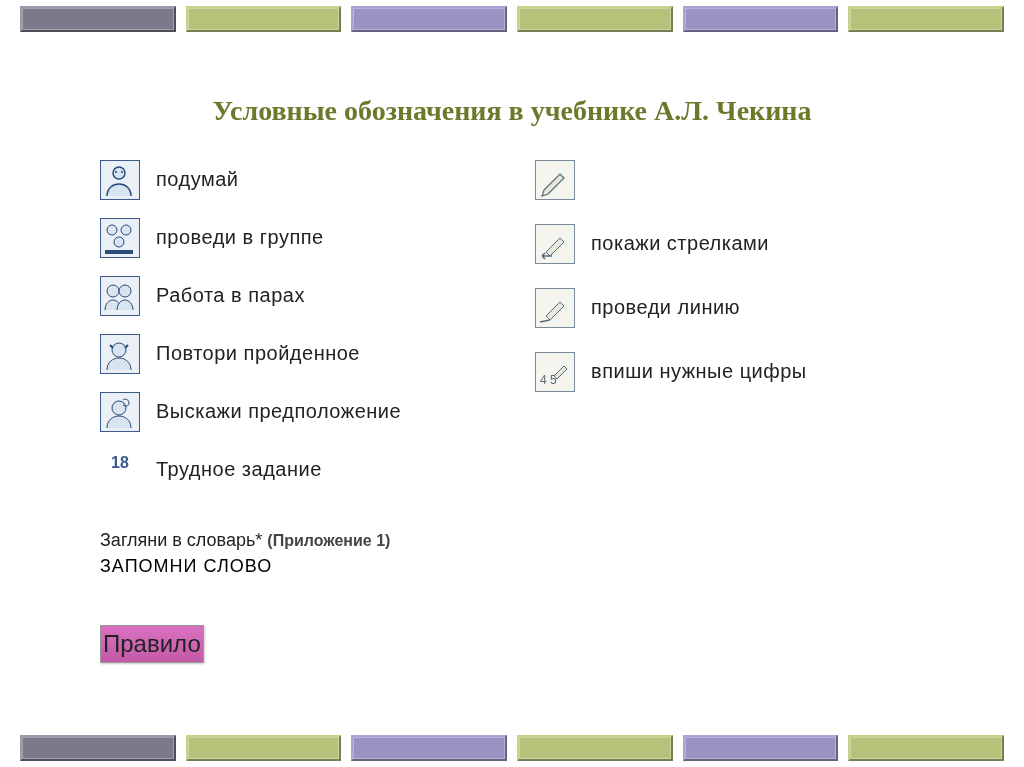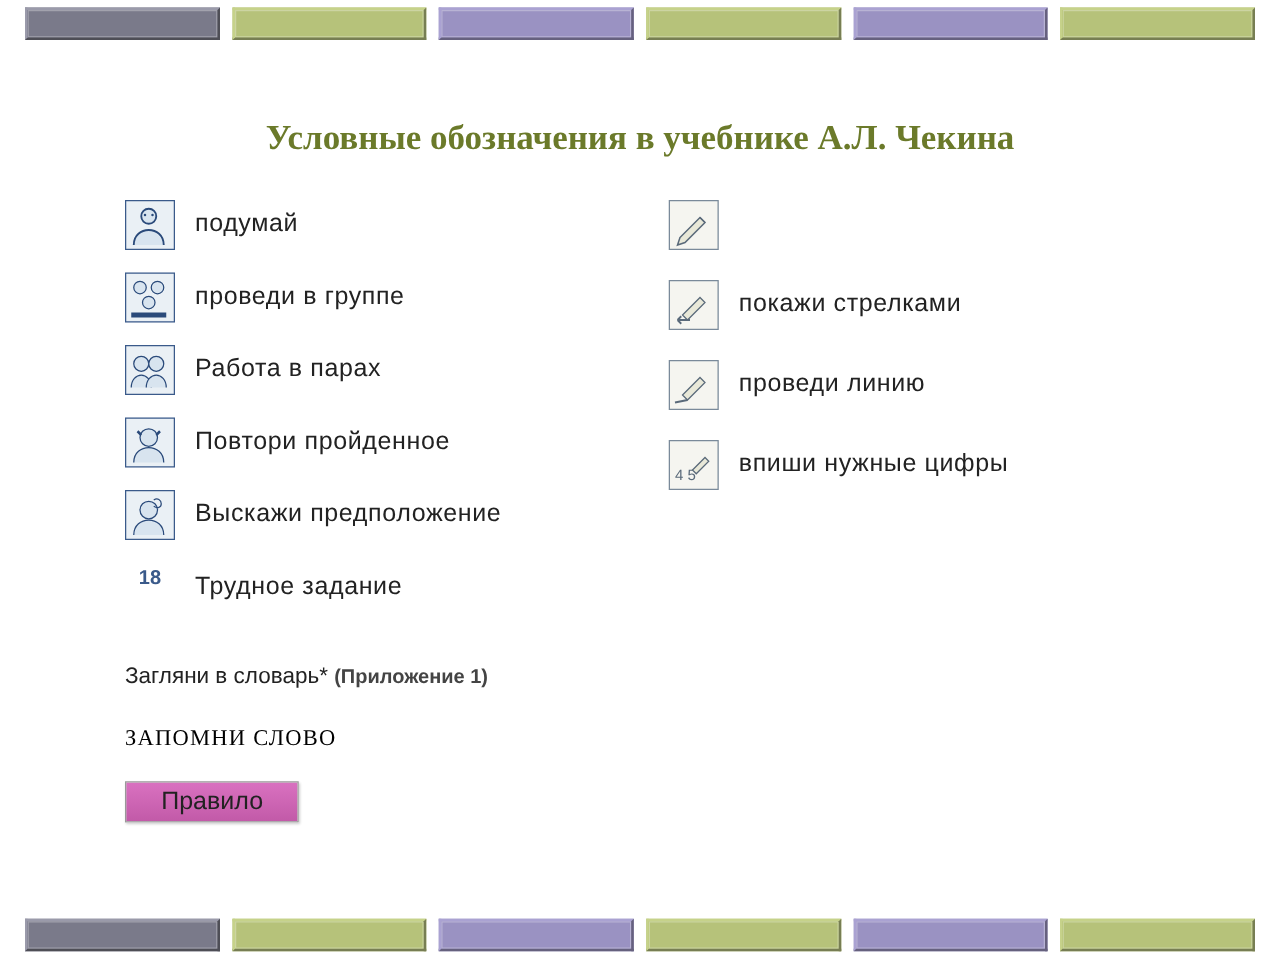--- a/index.html
+++ b/index.html
@@ -85,27 +85,27 @@
   }
   .col-right .row { margin-bottom: 24px; }
   .col-right .icon-box { border: 1px solid #7a8a9a; background: #f5f5f0; }
 
   .footer-block {
     position: absolute;
     left: 100px;
   }
   .dict-line { top: 530px; font-size: 18px; color: #222; }
   .dict-line .appendix { font-size: 16px; color: #444; font-weight: bold; }
-  .remember { top: 580px; font-size: 18px; letter-spacing: 1px; font-family: Liberation Serif, serif; }
+  .remember { top: 556px; font-size: 18px; letter-spacing: 1px; font-family: Liberation Sans, sans-serif; }
   .rule-box {
     top: 625px;
-    padding: 4px 28px;
+    padding: 4px 2px;
     background: linear-gradient(#d971c0, #c25aa8);
     border: 1px solid #999;
-    font-size: 20px;
+    font-size: 24px;
     color: #222;
     box-shadow: 1px 1px 2px rgba(0,0,0,0.2);
   }
 </style>
 </head>
 <body>
 
 <div class="border-strip border-top">
   <div class="block b-gray"></div>
   <div class="block b-olive"></div>

